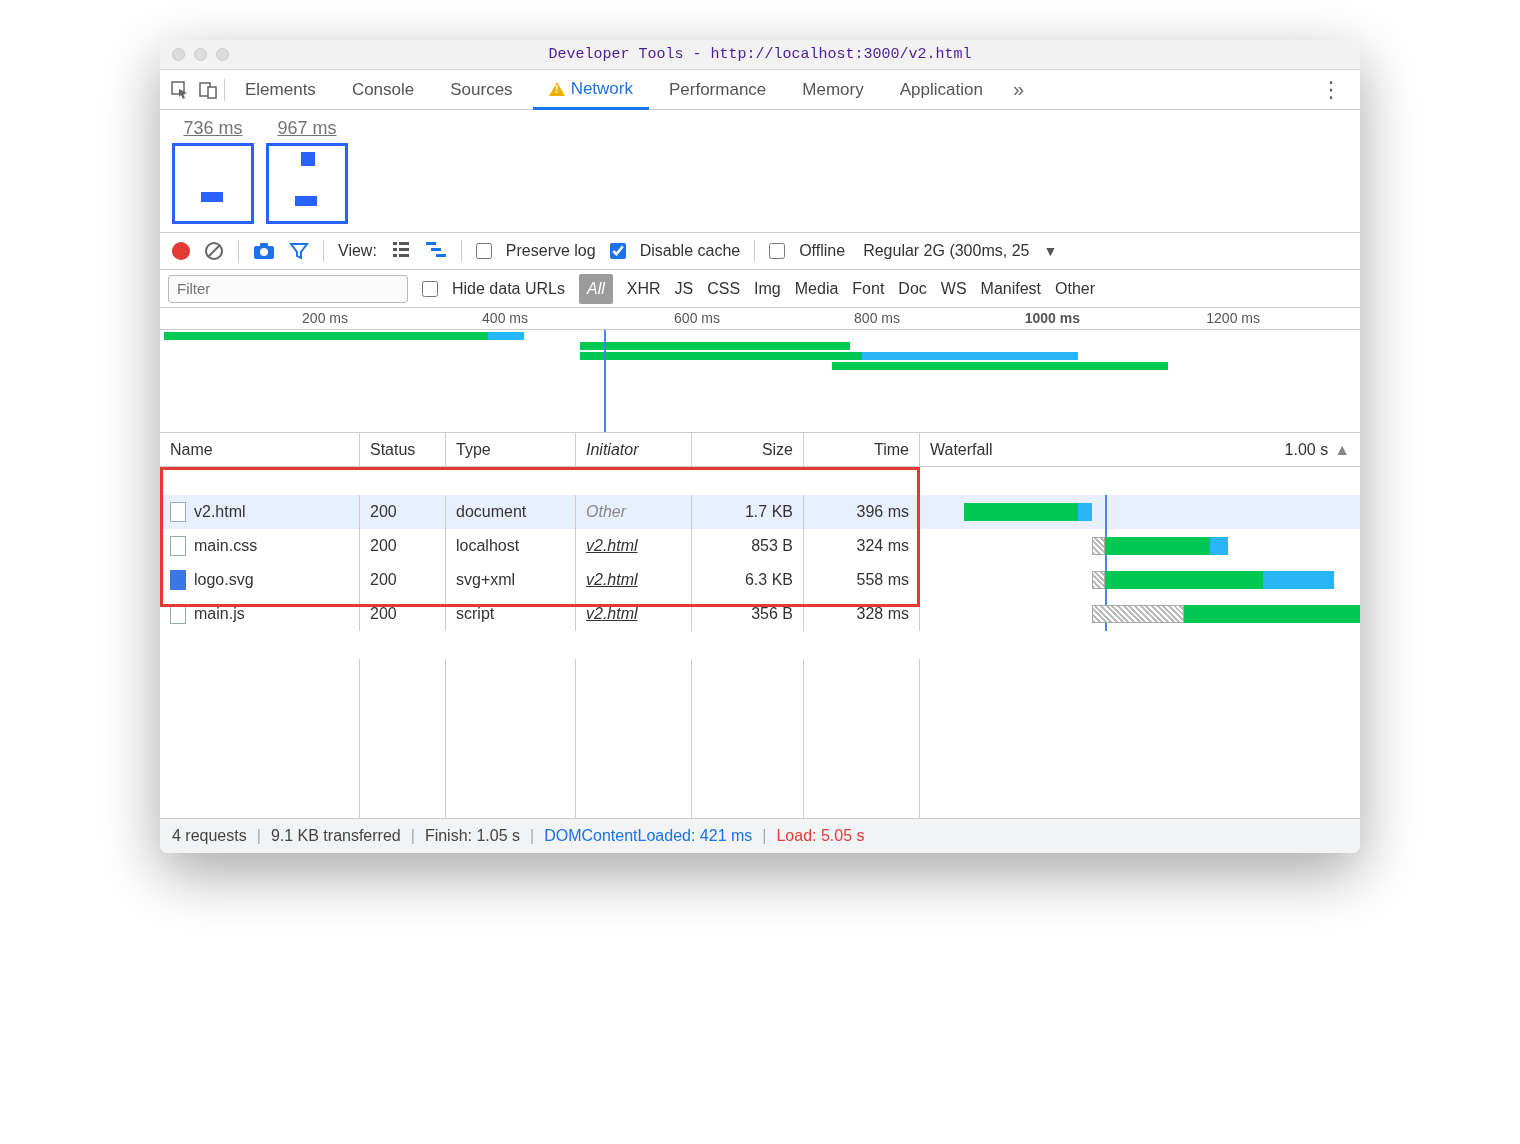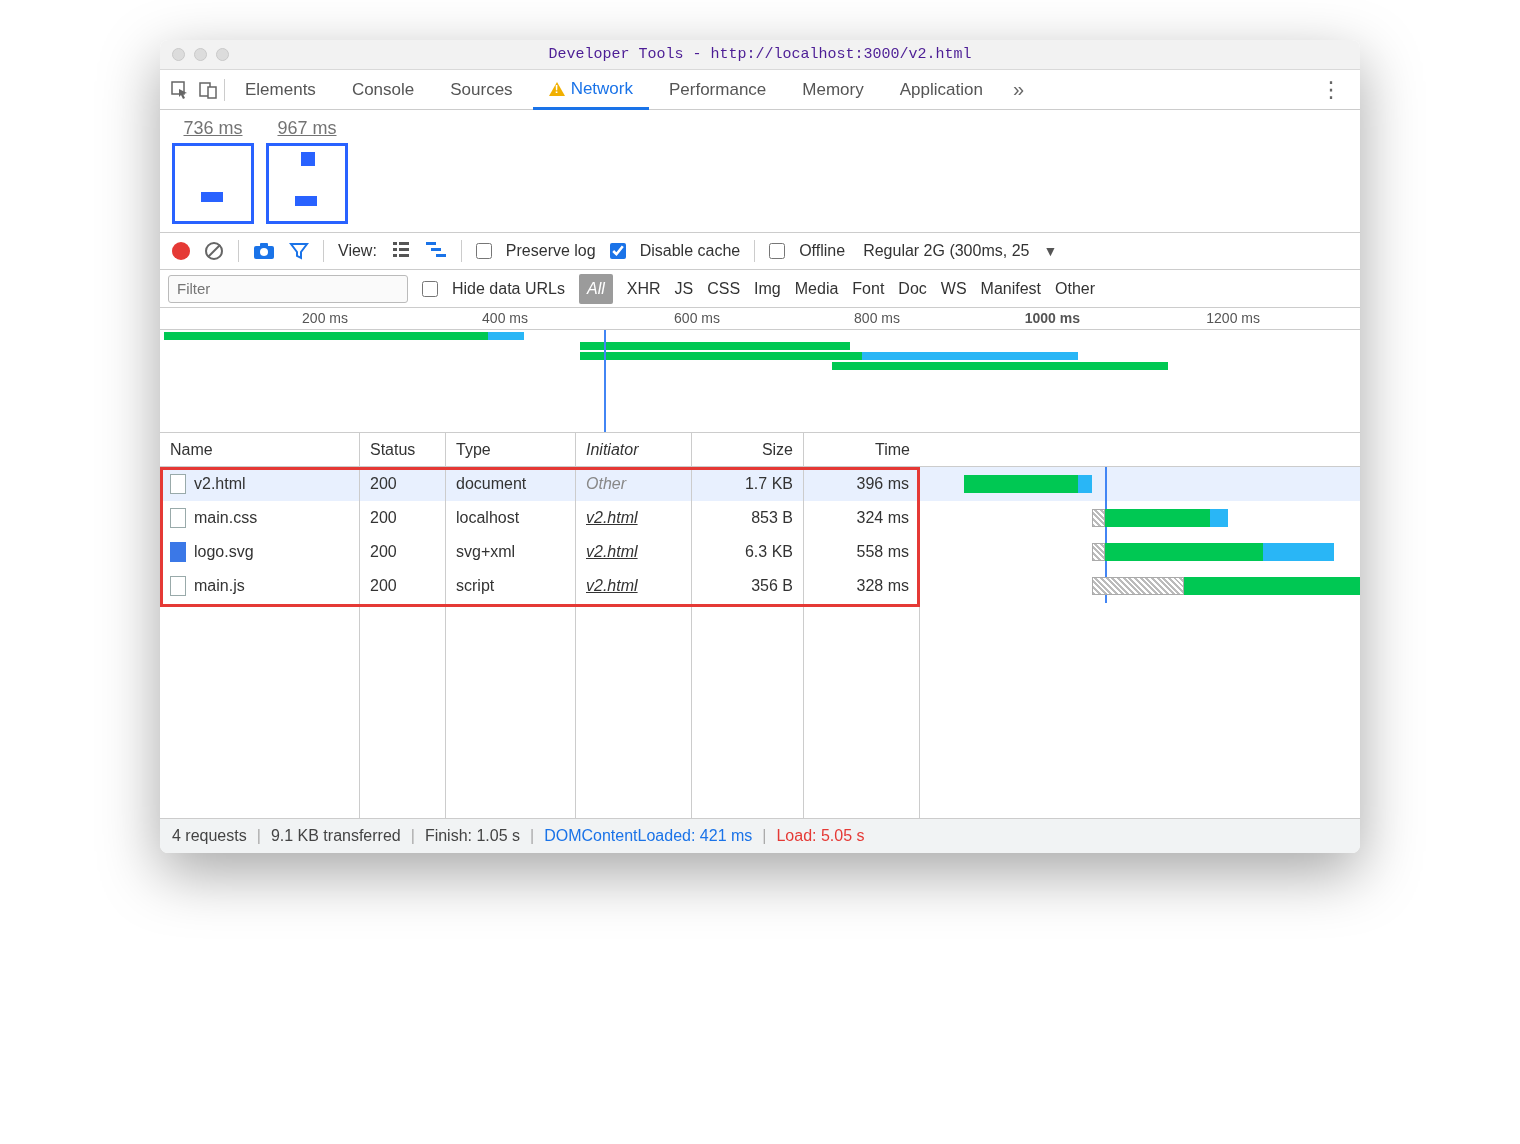--- a/index.html
+++ b/index.html
@@ -223,28 +223,35 @@
     <div class="bar" style="left:0.3%; top:2px; width:27%;"></div>
     <div class="bar blue" style="left:27.3%; top:2px; width:3%;"></div>
     <div class="bar" style="left:35%; top:12px; width:22.5%;"></div>
     <div class="bar" style="left:35%; top:22px; width:23.5%;"></div>
     <div class="bar blue" style="left:58.5%; top:22px; width:18%;"></div>
     <div class="bar" style="left:56%; top:32px; width:28%;"></div>
     <div class="vline" style="left:37%;"></div>
   </div>
 </div>
 
-<div class="table-wrap" style="position:relative;">
+<div class="table-wrap" style="position:relative;gap:28px;">
   <div class="thead">
     <div class="th col-name">Name</div>
     <div class="th col-status">Status</div>
     <div class="th col-type">Type</div>
     <div class="th col-init">Initiator</div>
     <div class="th col-size">Size</div>
     <div class="th col-time">Time</div>
+    <div class="th col-wf">
+      <span>Waterfall</span>
+      <span class="wf-head-right">
+        <span>1.00 s</span>
+        <span style="color:#888;">▲</span>
+      </span>
+    </div>
   </div>
 
   <div id="tbody" style="position:relative;">
 
   <div class="trow sel">
         <div class="td col-name">
           <span class="file-icon "></span>
           <span>v2.html</span>
         </div>
         <div class="td col-status">200</div>

